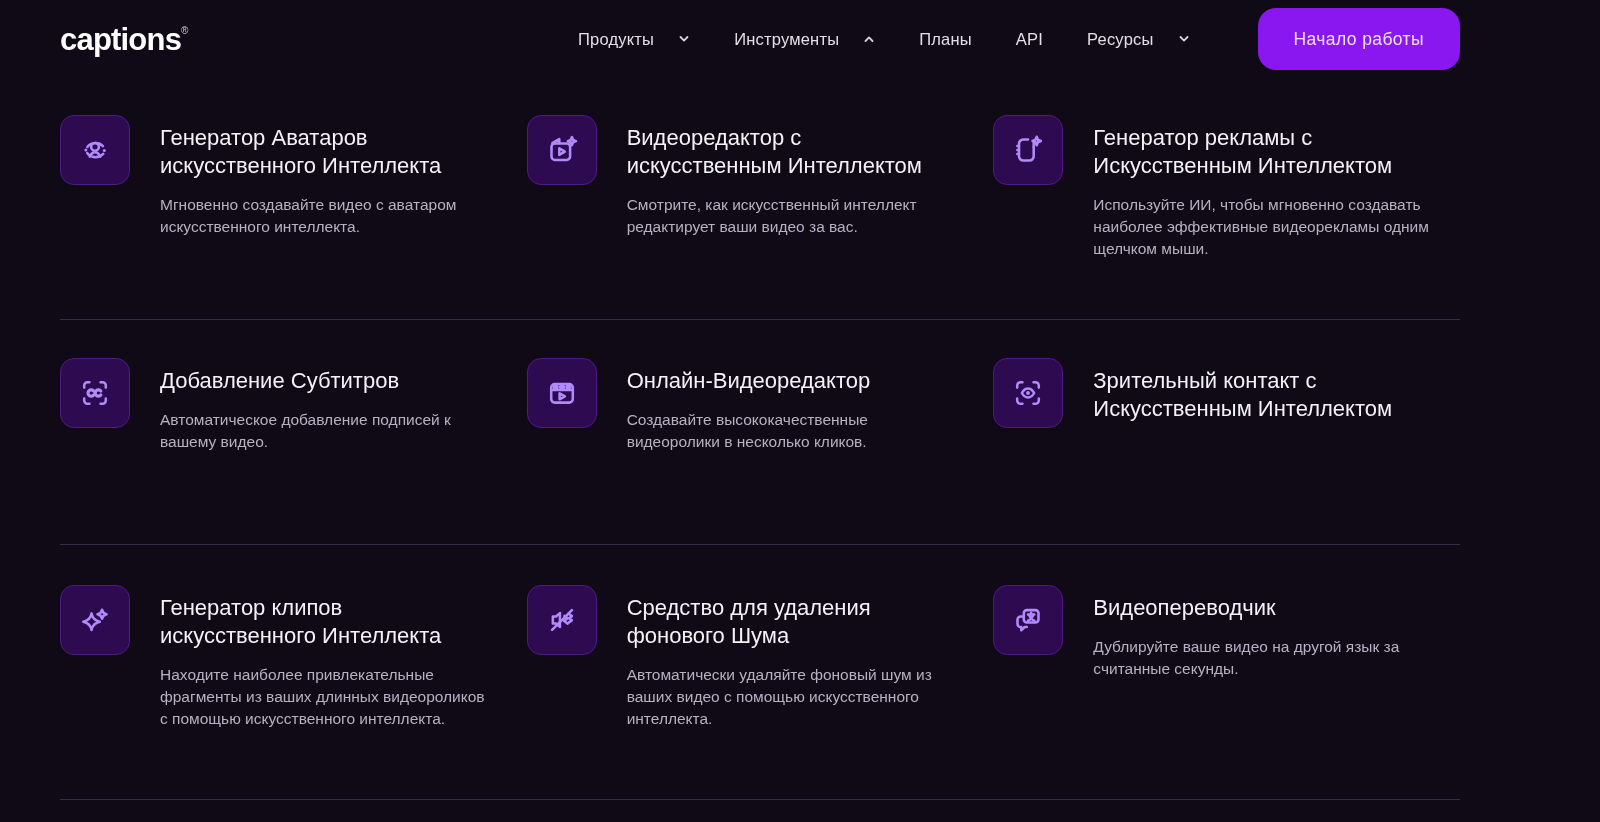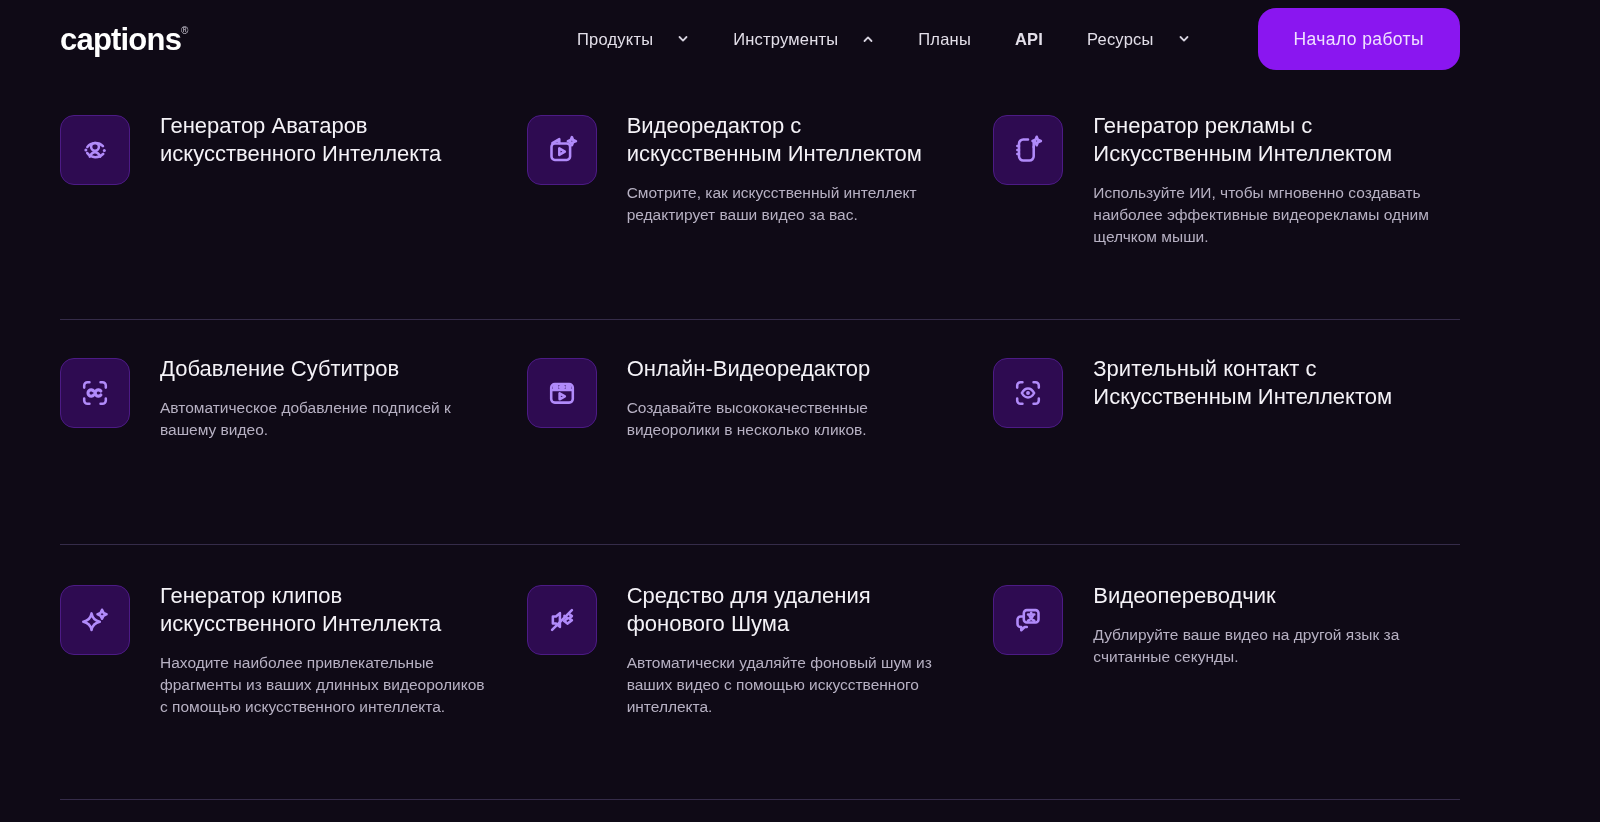--- a/index.html
+++ b/index.html
@@ -11,21 +11,21 @@
     -webkit-font-smoothing:antialiased;
   }
   .container { margin-left:60px; width:1400px; }
 
   
   .topbar { height:78px; display:flex; align-items:center; }
   .logo { color:#ffffff; font-size:31px; font-weight:700; letter-spacing:-0.8px; cursor:pointer; line-height:1; }
   .logo .rmark { font-size:10px; vertical-align:top; position:relative; top:2px; font-weight:400; color:#cfcbd8; }
   .nav { margin-left:auto; display:flex; align-items:center; gap:44px; }
   .nav-item { display:flex; align-items:center; gap:24px; color:#e3dfe9; font-size:16.5px; letter-spacing:0.2px; cursor:pointer; white-space:nowrap; }
-  .nav-item.bold { font-weight:700;align-items:flex-end; }
+  .nav-item.bold { font-weight:400;align-items:flex-end; }
   .chev { stroke:#d6d2de; fill:none; stroke-width:1.8; stroke-linecap:round; stroke-linejoin:round; }
   .chev.up { transform:rotate(180deg); }
   .cta {
     margin-left:68px; height:62px; padding:0 36px;
     background:#8a16f0; color:#f0e2ff;
     border:none; border-radius:18px;
     font-family:"Liberation Sans", sans-serif;
     font-size:17.5px; letter-spacing:0.4px;
     display:flex; align-items:center; cursor:pointer;
   }
@@ -38,21 +38,21 @@
 
   .card { display:flex; align-items:flex-start; gap:30px; cursor:pointer; }
   .tile {
     flex:none; width:70px; height:70px; border-radius:14px;
     background:#2e0b51; border:1px solid #4c1b85;
     display:flex; align-items:center; justify-content:center;
   }
   .tile svg { width:36px; height:36px; stroke:#b18bfa; fill:none; stroke-width:1.7; stroke-linecap:round; stroke-linejoin:round; }
   .tile svg .fillglyph { fill:#b18bfa; stroke:none; }
 
-  .card-text { padding-top:0; }
+  .card-text { padding-top:0;margin-top:12px; }
   .card-title {
     margin:-3px 0 14px 0; color:#f4f2f7;
     font-size:22px; line-height:28px; font-weight:500;
     white-space:pre-line;
   }
   .card-desc {
     margin:0; color:#b7b1c3;
     font-size:15.5px; line-height:22px; font-weight:400;
     white-space:pre-line; max-width:332px;
   }
@@ -107,20 +107,21 @@
             <path d="M8.5 16.4c.9-1.9 2.1-2.9 3.5-2.9s2.6 1 3.5 2.9"></path>
             <path d="M6.9 10A7 7 0 0 1 17.3 9.4"></path>
             <path d="M17.5 14.6A7 7 0 0 1 6.8 14"></path>
             <circle class="fillglyph" cx="5.9" cy="12" r="1"></circle>
             <circle class="fillglyph" cx="18.2" cy="12.3" r="1"></circle>
           </svg>
         </span>
         <div class="card-text">
           <h3 class="card-title">Генератор Аватаров
 искусственного Интеллекта</h3>
+          <p class="card-desc">Мгновенно создавайте видео с аватаром искусственного интеллекта.</p>
         </div>
       </div>
 
       <div class="card">
         <span class="tile">
           <svg viewBox="0 0 24 24">
             <rect x="5" y="7.6" width="12.4" height="11" rx="2.2"></rect>
             <path d="M5.6 7.4l4.6-2.7v2.7"></path>
             <path d="M10.2 10.9v4.4l3.7-2.2z"></path>
             <path d="M18.6 3.4l.8 1.9 1.9.8-1.9.8-.8 1.9-.8-1.9-1.9-.8 1.9-.8z"></path>

